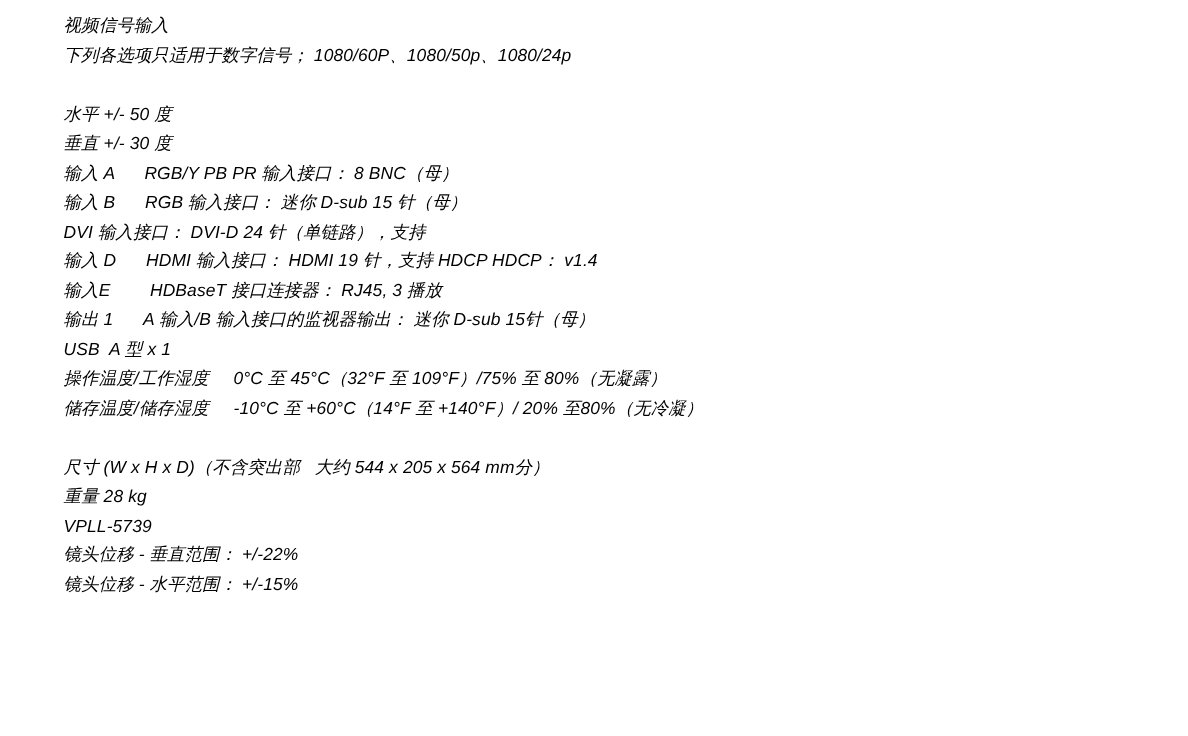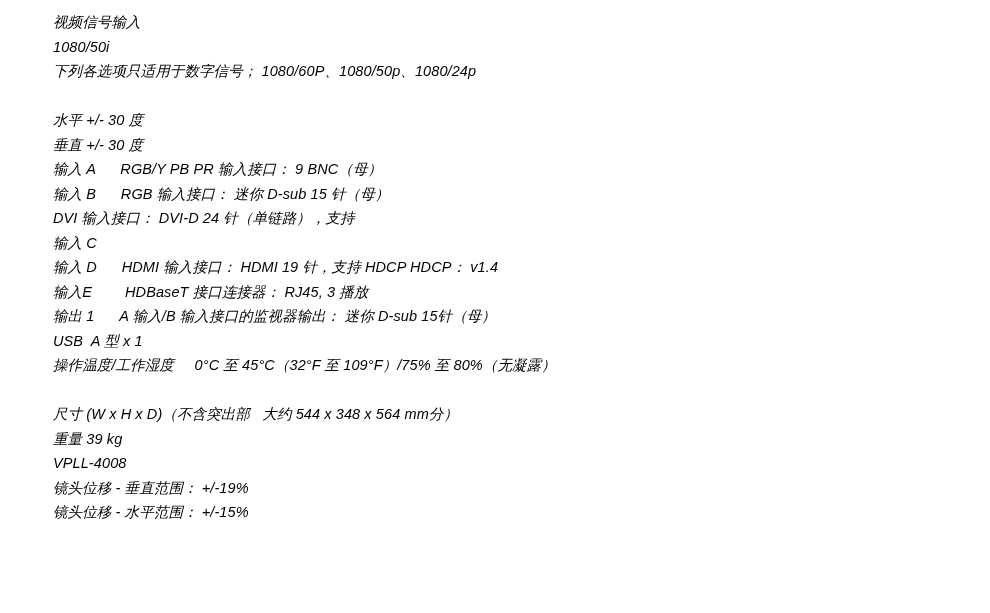--- a/index.html
+++ b/index.html
@@ -33,34 +33,33 @@
   .spacer {
     height: 24.5px;
   }
 </style>
 </head>
 <body>
 
 <div class="doc">
   <div id="lines-container">
       <div class="line">视频信号输入</div>
-      <div class="line">1080/50i</div>
       <div class="line">下列各选项只适用于数字信号； 1080/60P、1080/50p、1080/24p</div>
       <div class="spacer"></div>
-      <div class="line">水平 +/- 30 度</div>
+      <div class="line">水平 +/- 50 度</div>
       <div class="line">垂直 +/- 30 度</div>
-      <div class="line">输入 A      RGB/Y PB PR 输入接口： 9 BNC（母）</div>
+      <div class="line">输入 A      RGB/Y PB PR 输入接口： 8 BNC（母）</div>
       <div class="line">输入 B      RGB 输入接口： 迷你 D-sub 15 针（母）</div>
       <div class="line">DVI 输入接口： DVI-D 24 针（单链路），支持</div>
-      <div class="line">输入 C</div>
       <div class="line">输入 D      HDMI 输入接口： HDMI 19 针，支持 HDCP HDCP： v1.4</div>
       <div class="line">输入E        HDBaseT 接口连接器： RJ45, 3 播放</div>
       <div class="line">输出 1      A 输入/B 输入接口的监视器输出： 迷你 D-sub 15针（母）</div>
       <div class="line">USB  A 型 x 1</div>
       <div class="line">操作温度/工作湿度     0°C 至 45°C（32°F 至 109°F）/75% 至 80%（无凝露）</div>
+      <div class="line">储存温度/储存湿度     -10°C 至 +60°C（14°F 至 +140°F）/ 20% 至80%（无冷凝）</div>
       <div class="spacer"></div>
-      <div class="line">尺寸 (W x H x D)（不含突出部   大约 544 x 348 x 564 mm分）</div>
-      <div class="line">重量 39 kg</div>
-      <div class="line">VPLL-4008</div>
-      <div class="line">镜头位移 - 垂直范围： +/-19%</div>
+      <div class="line">尺寸 (W x H x D)（不含突出部   大约 544 x 205 x 564 mm分）</div>
+      <div class="line">重量 28 kg</div>
+      <div class="line">VPLL-5739</div>
+      <div class="line">镜头位移 - 垂直范围： +/-22%</div>
       <div class="line">镜头位移 - 水平范围： +/-15%</div>
     </div>
 </div>
 
 </body></html>

